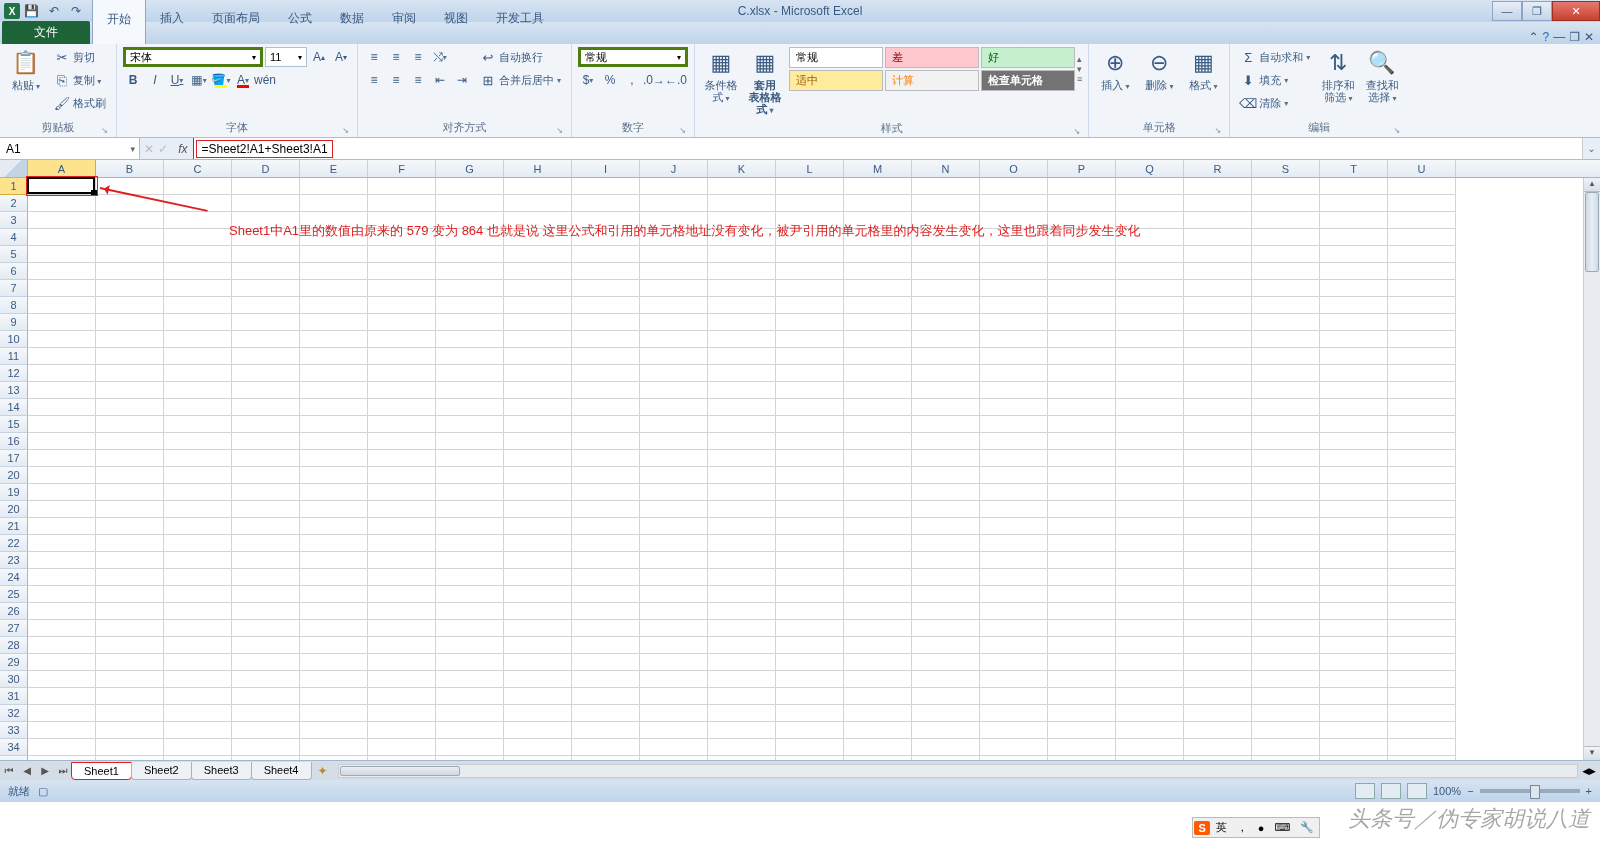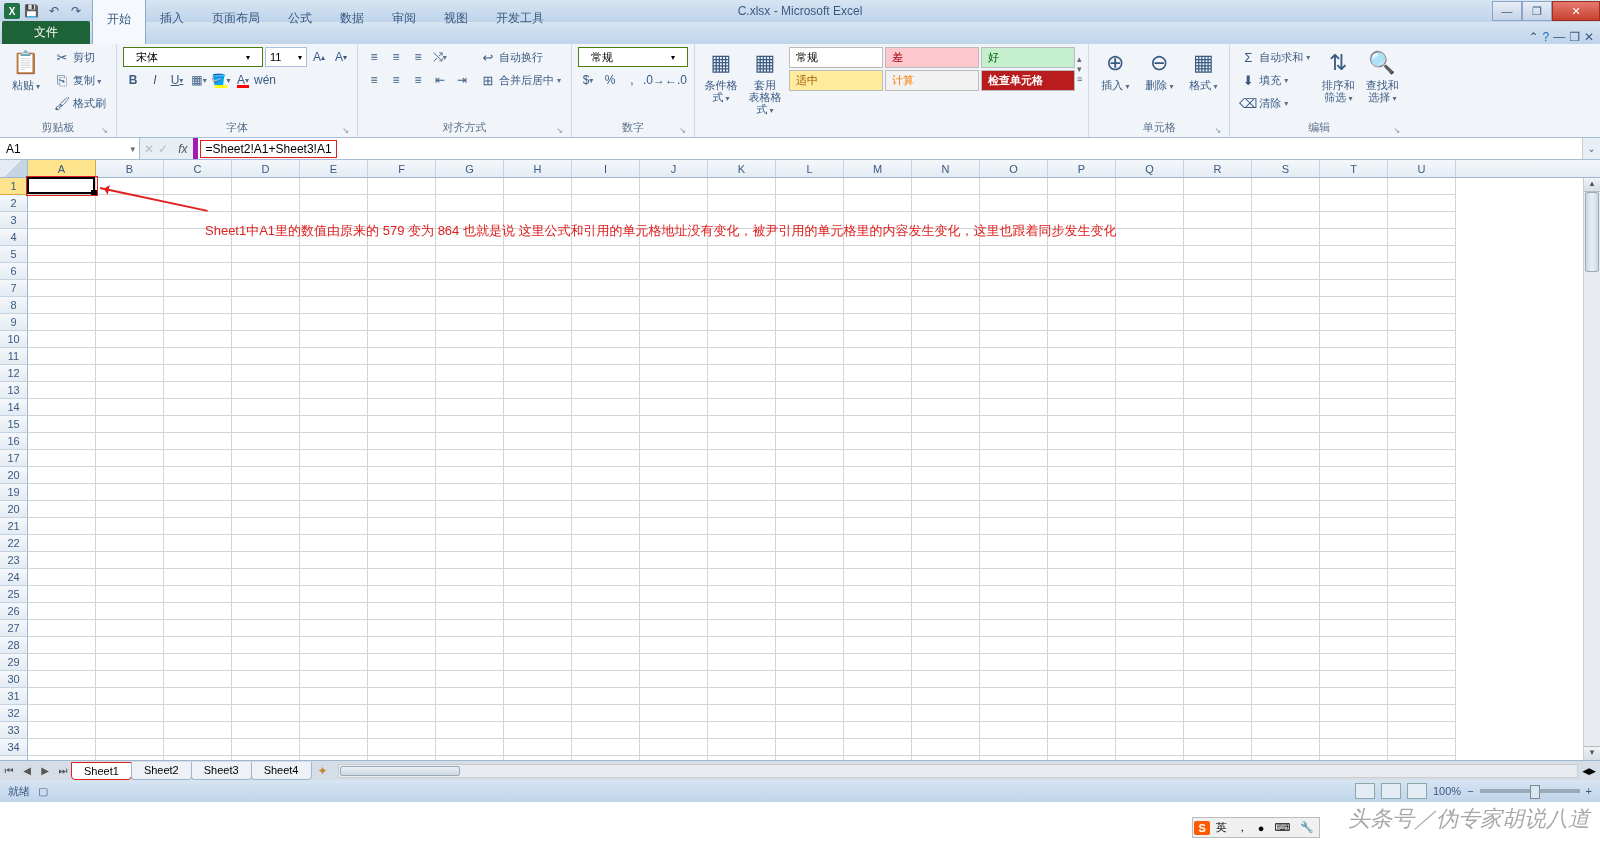--- a/index.html
+++ b/index.html
@@ -32,59 +32,59 @@
 .big-btn { display: flex; flex-direction: column; align-items: center; gap: 2px; width: 40px; padding: 2px; cursor: pointer; color: #3a5a82; }
 .big-btn .ico { width: 28px; height: 28px; display: flex; align-items: center; justify-content: center; font-size: 22px; }
 .big-btn .lbl { font-size: 11px; text-align: center; line-height: 12px; }
 .small-row { display: flex; flex-direction: column; gap: 2px; }
 .small-btn { height: 21px; display: flex; align-items: center; gap: 3px; padding: 0 4px; cursor: pointer; color: #3a5a82; font-size: 11px; white-space: nowrap; }
 .small-btn .sico { width: 16px; height: 16px; display: flex; align-items: center; justify-content: center; font-size: 13px; }
 .dropdown-mini::after { content: " ▾"; font-size: 8px; color: #5a6f8a; }
 
 .font-controls { display: flex; flex-direction: column; gap: 3px; }
 .font-row { display: flex; gap: 2px; align-items: center; }
-.font-select { width: 140px; height: 20px; border: 1px solid #4d7c0f; background: #fff; font-size: 11px; padding: 0 12px; display: flex; align-items: center; justify-content: space-between; }
+.font-select { width: 140px; height: 20px; border: 3px solid #4d7c0f; background: #fff; font-size: 11px; padding: 0 4px; display: flex; align-items: center; justify-content: space-between; }
 .size-select { width: 42px; height: 20px; border: 1px solid #abc0d8; background: #fff; font-size: 11px; padding: 0 4px; display: flex; align-items: center; justify-content: space-between; }
 .toggle { width: 20px; height: 20px; border: 1px solid transparent; display: flex; align-items: center; justify-content: center; font-size: 12px; cursor: pointer; color: #3a5a82; }
 
 .style-cells { display: grid; grid-template-columns: repeat(2,94px); gap: 2px; }
 .style-cell { height: 21px; border: 1px solid #bbb; font-size: 11px; display: flex; align-items: center; padding: 0 6px; }
 .sc-normal { background: #fff; }
 .sc-bad { background: #ffc7ce; color: #9c0006; }
 .sc-good { background: #c6efce; color: #006100; }
 .sc-neutral { background: #ffeb9c; color: #9c5700; }
 .sc-calc { background: #f2f2f2; color: #fa7d00; }
-.sc-check { background: #b91c1c; color: #fff; font-weight: bold; }
+.sc-check { background: #737373; color: #fff; font-weight: bold; }
 
 
 .fbar { height: 22px; border-bottom: 1px solid #a8bdd6; display: flex; align-items: stretch; background: #e8eef6; }
 .namebox { width: 140px; border-right: 1px solid #a8bdd6; background: #fff; display: flex; align-items: center; padding: 0 6px; font-size: 12px; position: relative; }
 .namebox::after { content: "▾"; position: absolute; right: 4px; font-size: 9px; color: #666; }
 .fx-btns { display: flex; align-items: center; padding: 0 4px; gap: 4px; color: #5a6f8a; }
-.fx-label { font-style: italic; font-size: 12px; color: #555; padding: 0 6px; border-right: 5px solid #a21caf; display: flex; align-items: center; }
+.fx-label { font-style: italic; font-size: 12px; color: #555; padding: 0 6px; border-right: 1px solid #a21caf; display: flex; align-items: center; }
 .formula-input { flex: 1; background: #fff; display: flex; align-items: center; padding: 0 6px; font-size: 12px; font-family: Consolas, monospace; }
 .formula-highlight { border: 1.5px solid #e02020; padding: 1px 4px; margin-left: -4px; }
 .fbar-expand { width: 18px; display: flex; align-items: center; justify-content: center; color: #666; font-size: 10px; border-left: 1px solid #ccc; }
 
 
 .grid-wrap { position: relative; height: 600px; overflow: hidden; }
 .col-headers { display: flex; height: 18px; background: linear-gradient(#f5f8fb,#e4ebf3); border-bottom: 1px solid #9eb6ce; }
 .select-all { width: 28px; border-right: 1px solid #9eb6ce; background: linear-gradient(135deg,#e4ebf3 50%,#c5d4e3 50%); }
 .col-h { width: 68px; border-right: 1px solid #c5d2e0; text-align: center; font-size: 11px; color: #3a5a82; line-height: 18px; }
 .col-h.sel { background: #fde38c; border-color: #d8a93c; }
 .rows { position: relative; }
 .row { display: flex; height: 17px; }
 .row-h { width: 28px; background: linear-gradient(#f5f8fb,#e4ebf3); border-right: 1px solid #9eb6ce; border-bottom: 1px solid #c5d2e0; text-align: center; font-size: 11px; color: #3a5a82; line-height: 17px; }
 .row-h.sel { background: #fde38c; border-color: #d8a93c; }
 .cell { width: 68px; border-right: 1px solid #d4d4d4; border-bottom: 1px solid #d4d4d4; font-size: 11px; padding: 0 3px; line-height: 17px; text-align: right; }
 .active-cell { position: absolute; border: 2.5px solid #000; background: #fff; pointer-events: none; }
 .active-cell::after { content: ""; position: absolute; right: -4px; bottom: -4px; width: 6px; height: 6px; background: #000; }
 .red-box { position: absolute; border: 1.5px solid #e02020; pointer-events: none; }
 
-.annotation { position: absolute; color: #e02020; font-size: 13px; white-space: nowrap; }
+.annotation { position: absolute; color: #e02020; font-size: 13px; white-space: nowrap; margin-left: 24px; }
 .arrow-line { position: absolute; background: #e02020; height: 1.5px; transform-origin: left center; }
 .arrow-line::before { content: ""; position: absolute; left: -1px; top: -4px; border: 5px solid transparent; border-right-color: #e02020; }
 
 .vscroll { position: absolute; right: 0; top: 18px; bottom: 0; width: 17px; background: #e8ecf0; border-left: 1px solid #ccc; }
 .vscroll .thumb { position: absolute; top: 14px; left: 1px; right: 1px; height: 80px; background: linear-gradient(90deg,#cfd8e2,#e8eef4,#cfd8e2); border: 1px solid #9ab; border-radius: 2px; }
 .vscroll .arr { height: 14px; text-align: center; font-size: 9px; color: #555; background: linear-gradient(#f0f3f7,#d8dfe8); border-bottom: 1px solid #bbb; }
 .vscroll .arr.bot { position: absolute; bottom: 0; left: 0; right: 0; border-top: 1px solid #bbb; border-bottom: none; }
 
 
 .sheet-bar { height: 20px; background: #d5dde6; display: flex; align-items: center; border-top: 1px solid #9eb6ce; position: relative; }
@@ -255,41 +255,42 @@
   </div>
 
   <div class="group">
     <div class="group-body">
       <div class="big-btn">
           <div class="ico">▦</div>
           <div class="lbl dropdown-mini">条件格式</div>
         </div>
       <div class="big-btn">
           <div class="ico">▦</div>
-          <div class="lbl dropdown-mini" style="white-space:pre-line;">套用
+          <div class="lbl dropdown-mini" style="white-space:pre-line;font-weight:bold;">套用
 表格格式</div>
         </div>
       <div style="display:flex;gap:2px;align-items:center;">
         <div class="style-cells">
           <div class="style-cell sc-normal">常规</div>
           <div class="style-cell sc-bad">差</div>
           <div class="style-cell sc-neutral">适中</div>
           <div class="style-cell sc-calc">计算</div>
         </div>
         <div class="style-cells" style="grid-template-columns:94px;">
           <div class="style-cell sc-good">好</div>
           <div class="style-cell sc-check">检查单元格</div>
         </div>
         <div style="display:flex;flex-direction:column;font-size:9px;color:#666;">
           <span>▴</span>
           <span>▾</span>
           <span>≡</span>
         </div>
       </div>
     </div>
+    <div class="group-label" style="padding-right:0;">样式</div>
   </div>
 
   <div class="group">
     <div class="group-body">
       <div class="big-btn">
           <div class="ico">⊕</div>
           <div class="lbl dropdown-mini">插入</div>
         </div>
       <div class="big-btn">
           <div class="ico">⊖</div>

